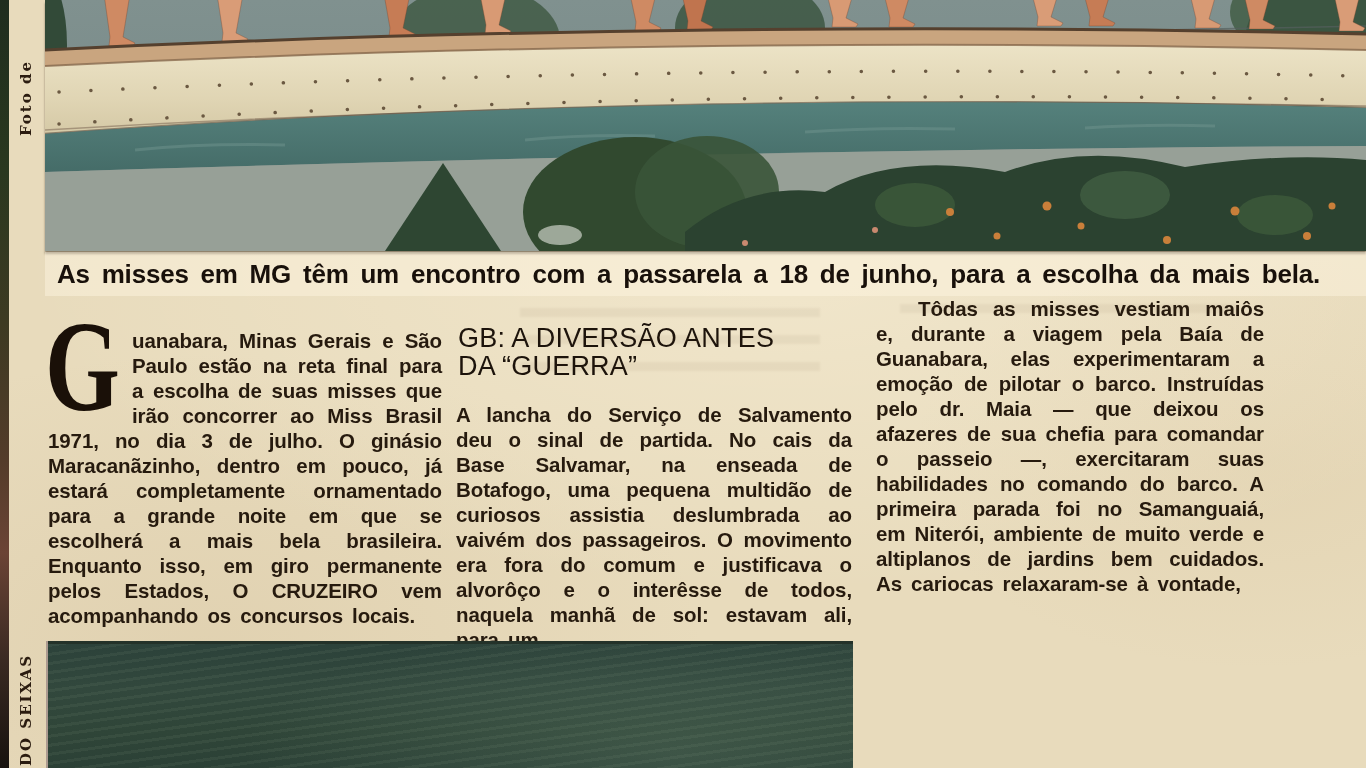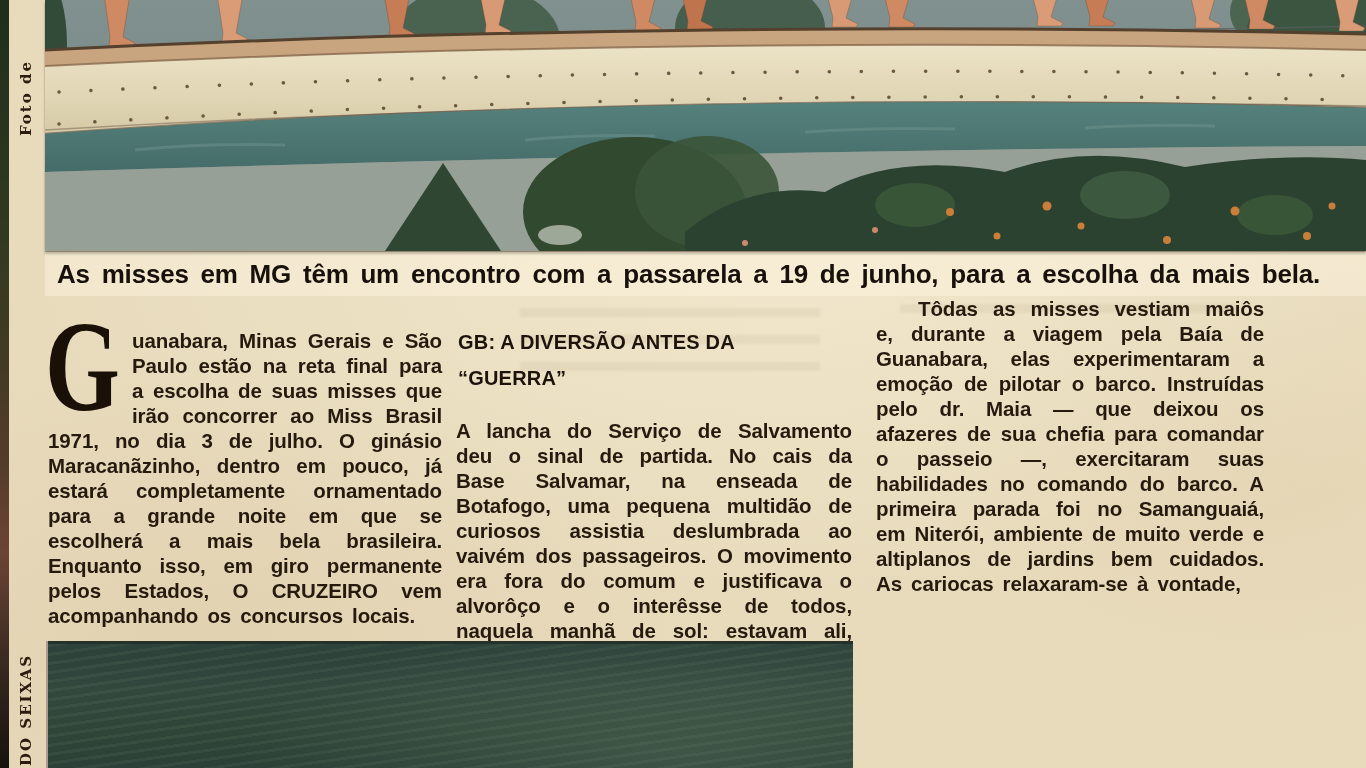--- a/index.html
+++ b/index.html
@@ -39,21 +39,21 @@
   .col2{left:456px;width:396px;}
   .col3{left:876px;width:388px;}
   p.body{margin:0;font-size:20.5px;font-weight:700;line-height:25px;color:#261a0e;
     text-align:justify;letter-spacing:-0.1px;word-spacing:3.5px;
     hyphens:auto;-webkit-hyphens:auto;}
   .col1 p.body{margin-top:32px;}
   .dropcap-box{float:left;width:84px;height:100px;position:relative;}
   .dropcap-glyph{position:absolute;left:-3px;top:-27px;font-family:"Liberation Serif",serif;
     font-weight:700;font-size:130px;line-height:1;color:#1a1008;
     transform:scaleX(0.74);transform-origin:left top;}
-  .heading{margin:28px 0 22px 2px;font-size:20px;line-height:36px;font-weight:700;
+  .heading{margin:28px 0 22px 2px;font-size:27px;line-height:28px;font-weight:400;
     color:#1c130b;max-width:330px;letter-spacing:0.2px;}
   .col3 p.p1{margin-top:32px;}
   .col3 p.p2{text-indent:42px;}
 
   
   .sea-photo{position:absolute;left:48px;top:641px;width:805px;height:127px;
     border-top:3px solid #243229;
     background:
       radial-gradient(620px 190px at 78% 85%, rgba(130,160,135,0.20), transparent 70%),
       repeating-linear-gradient(172deg, rgba(165,185,155,0.08) 0 3px, transparent 3px 9px),
@@ -163,21 +163,21 @@
           <circle cx="1190" cy="211" r="4.5"></circle>
         <circle cx="1262" cy="236" r="4"></circle>
           <circle cx="1287" cy="206" r="3.5"></circle>
         <circle cx="830" cy="230" r="3" fill="#c9896f"></circle>
           <circle cx="700" cy="243" r="3" fill="#c9896f"></circle>
       </g>
     </svg>
   </div>
 
   <div class="caption-bar">
-    <p>As misses em MG têm um encontro com a passarela a 19 de junho, para a escolha da mais bela.</p>
+    <p>As misses em MG têm um encontro com a passarela a 18 de junho, para a escolha da mais bela.</p>
   </div>
 
   <div class="article">
 
     <div class="col col1">
       <p class="body"><span class="dropcap-box">
             <span class="dropcap-glyph">G</span>
           </span><span>uanabara, Minas Gerais e São Paulo estão na reta final para a escolha de suas misses que irão concorrer ao Miss Brasil 1971, no dia 3 de julho. O ginásio Maracanãzinho, dentro em pouco, já estará completamente ornamentado para a grande noite em que se escolherá a mais bela brasileira. Enquanto isso, em giro permanente pelos Estados, O CRUZEIRO vem acompanhando os concursos locais.</span></p>
     </div>
 

